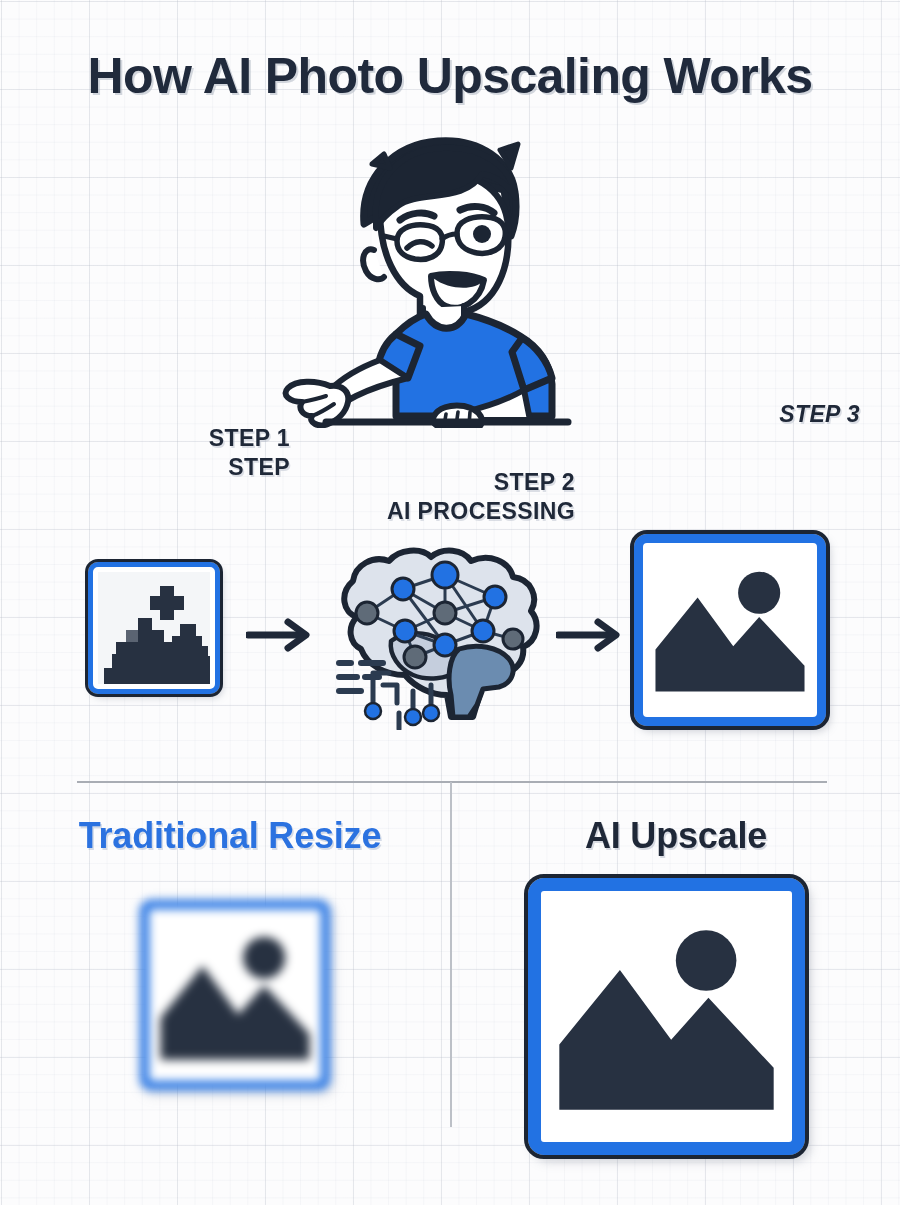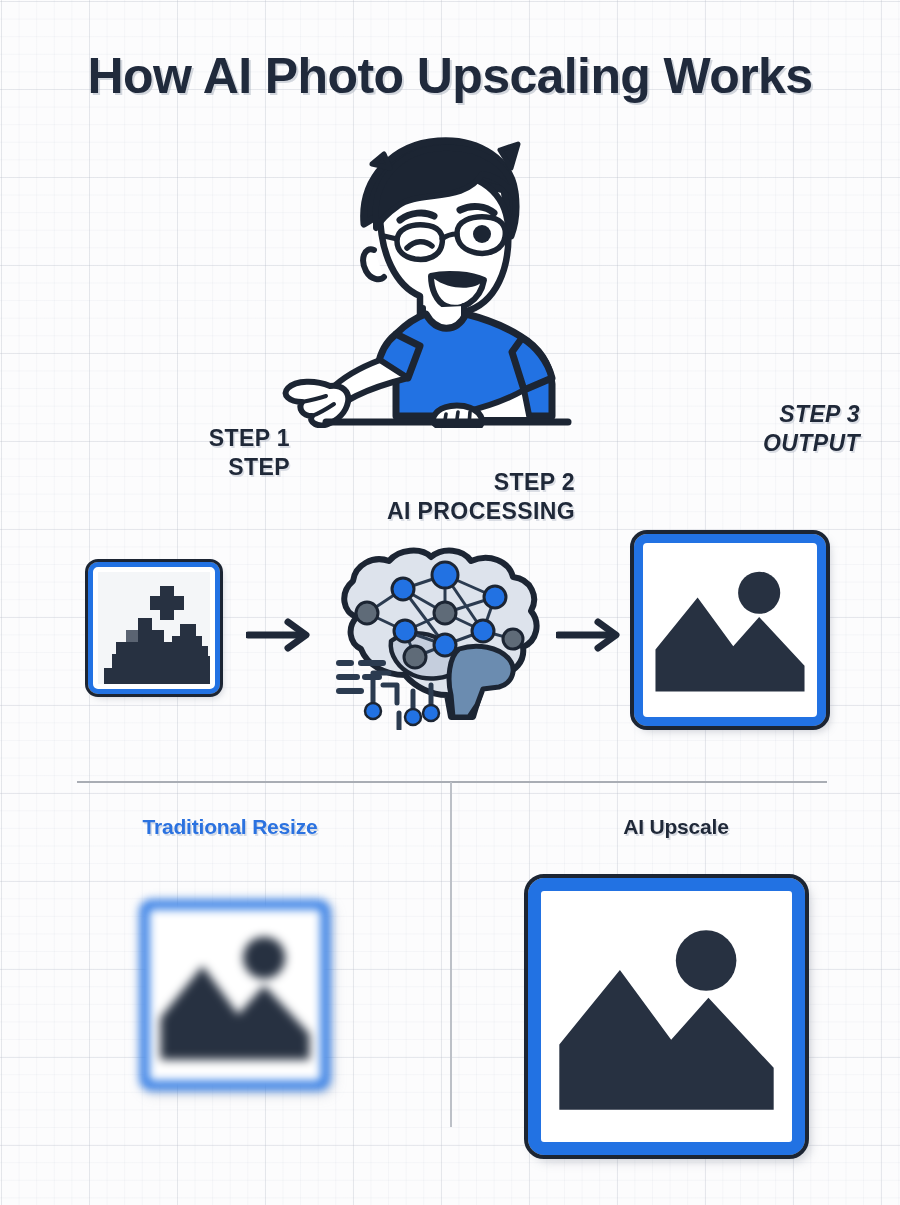--- a/index.html
+++ b/index.html
@@ -127,21 +127,21 @@
     left: 450px; top: 782px;
     width: 2px; height: 345px;
     background: #bcc0c7;
     z-index: 2;
   }
 
   
   .compare-label {
     position: absolute;
     text-align: center;
-    font-size: 21px;
+    font-size: 36px;
     font-weight: bold;
     letter-spacing: -0.2px;
   }
   #trad-label {
     left: 30px; top: 815px; width: 400px;
     color: #2b72e0;
     text-shadow: 1.5px 1.5px 0 rgba(165,180,205,0.45);
   }
   #ai-label {
     left: 476px; top: 815px; width: 400px;
@@ -266,21 +266,20 @@
     <div>STEP</div>
   </div>
 
   <div class="step-label" id="step2-label">
     <div>STEP 2</div>
     <div>AI PROCESSING</div>
   </div>
 
   <div class="step-label" id="step3-label">
     <div>STEP 3</div>
-    <div>OUTPUT</div>
   </div>
 
   <div id="pipeline">
 
     <div class="pic-frame" id="lowres-frame">
       <div class="inner">
         <div class="pixgrid">
 
           <div class="px" style="left:62px; top:14px; width:14px; height:10px;"></div>
           <div class="px" style="left:52px; top:24px; width:34px; height:14px;"></div>

